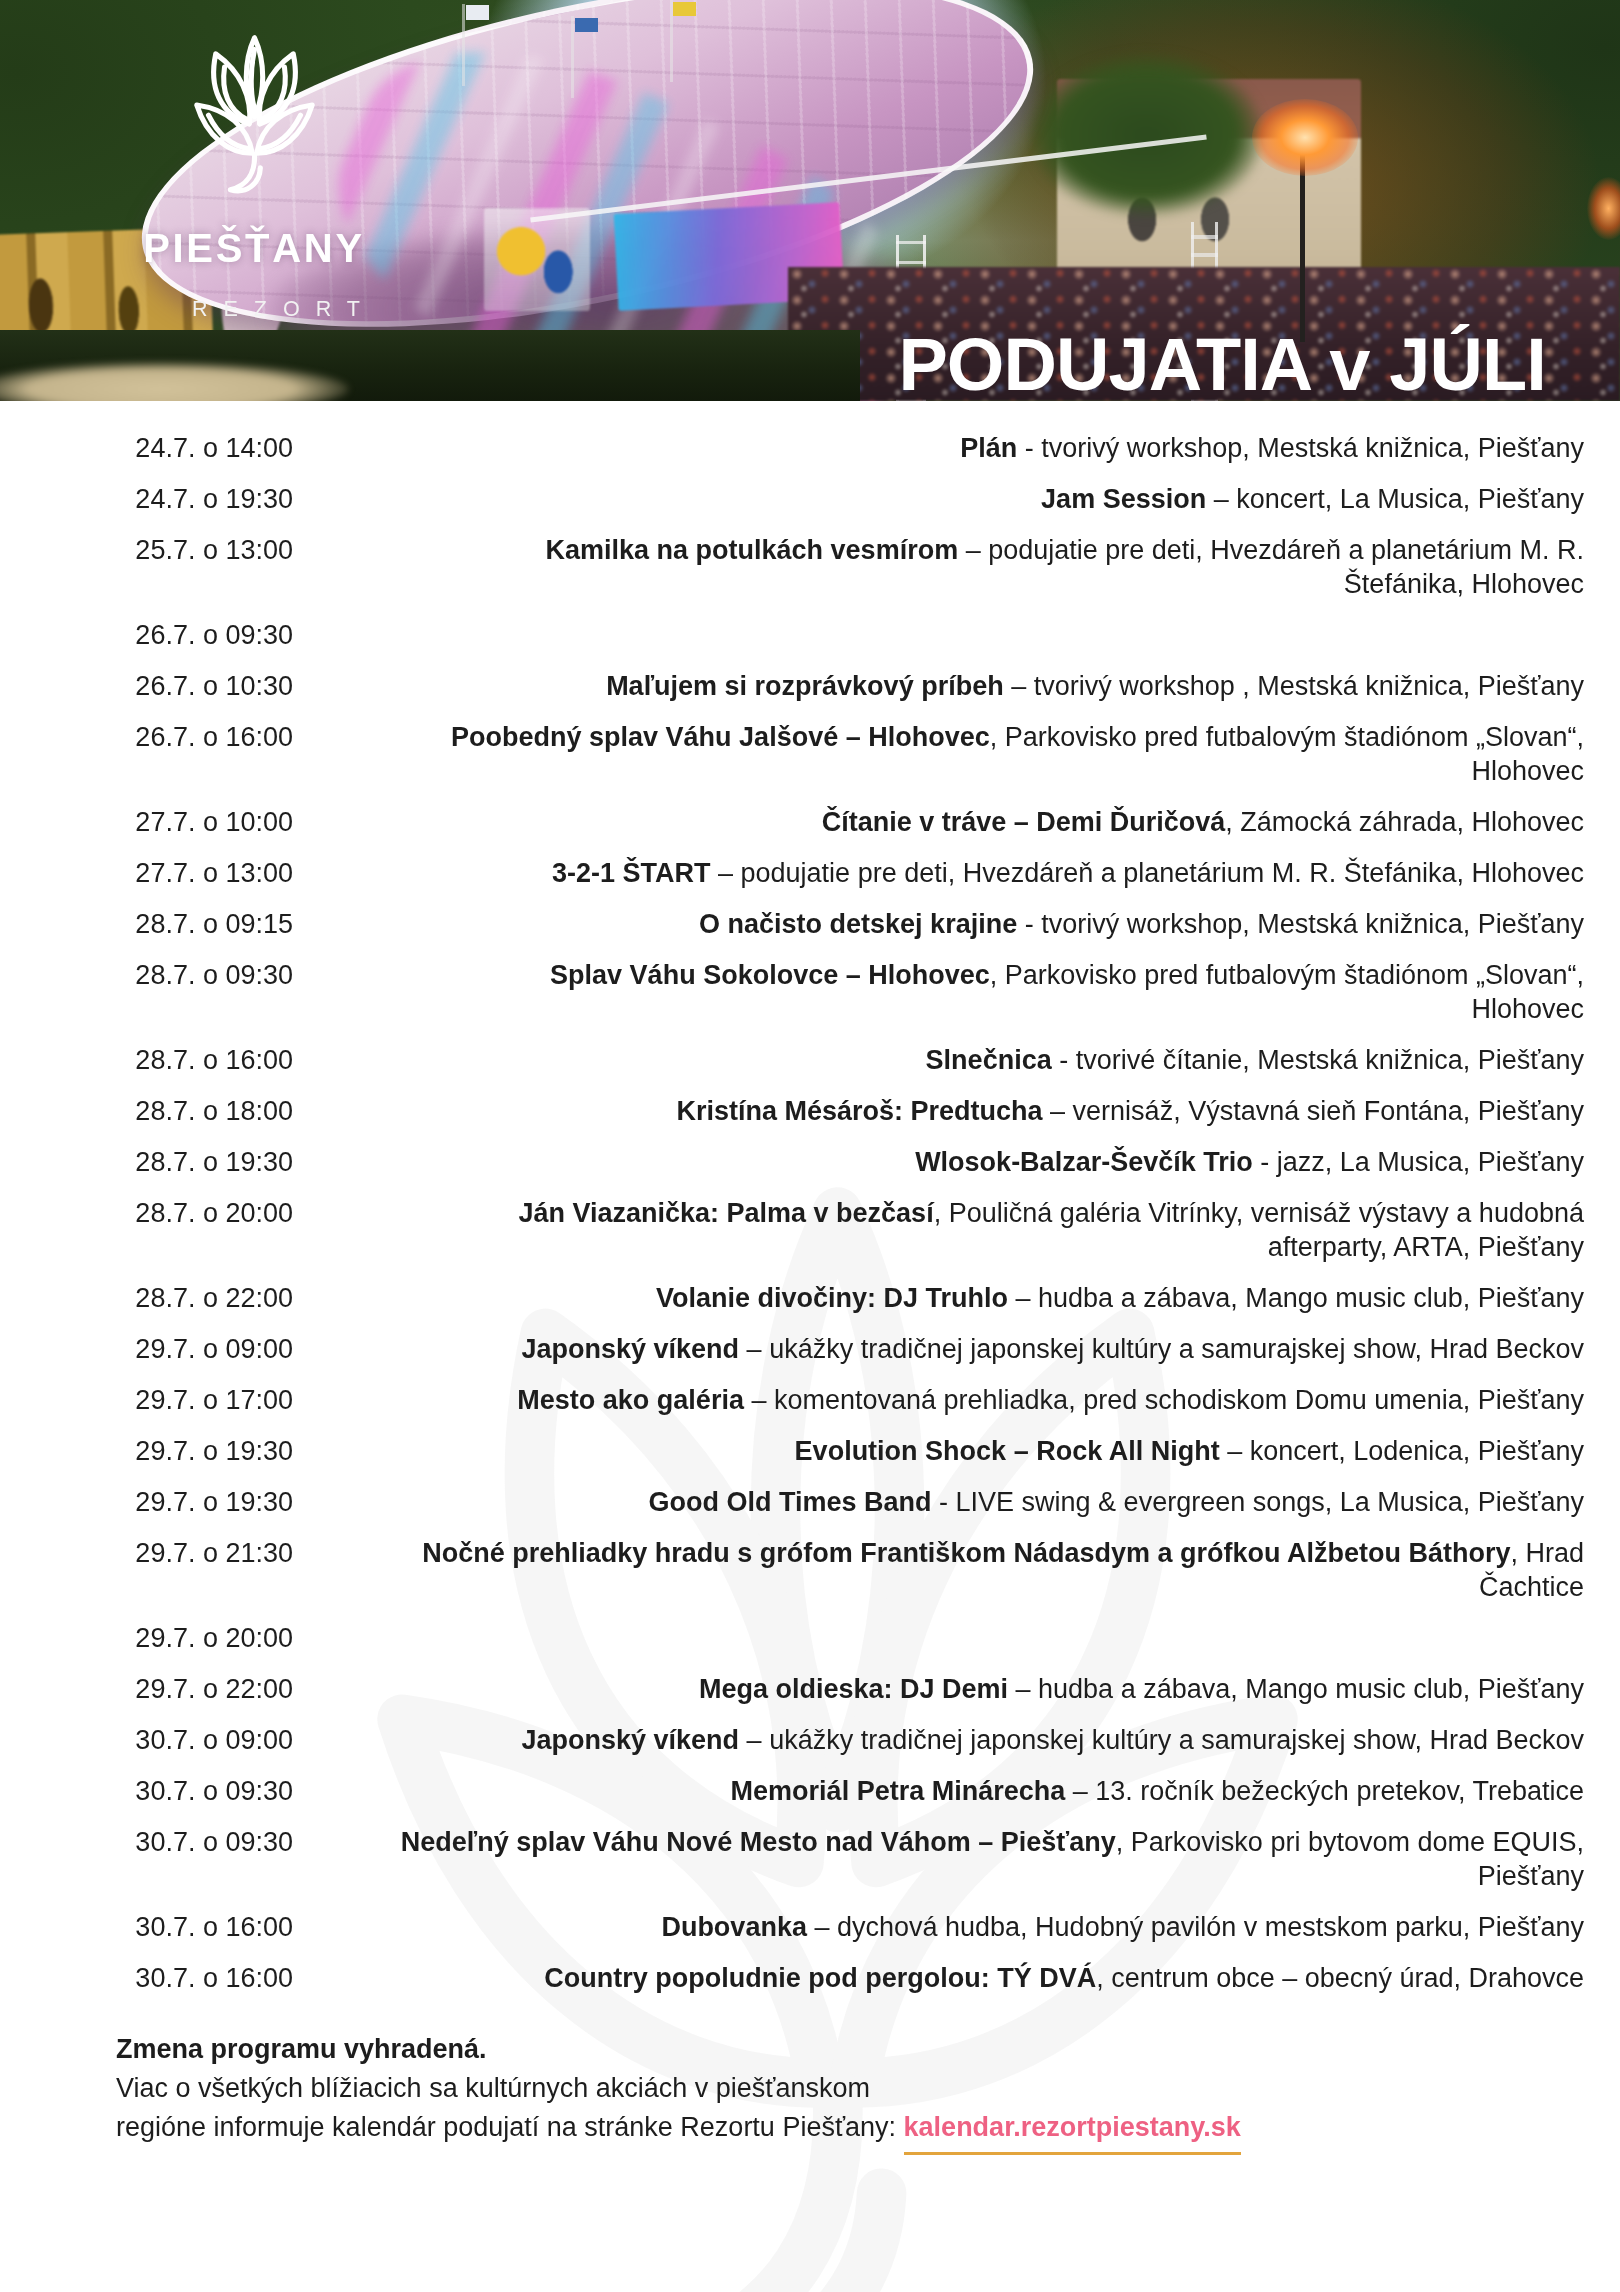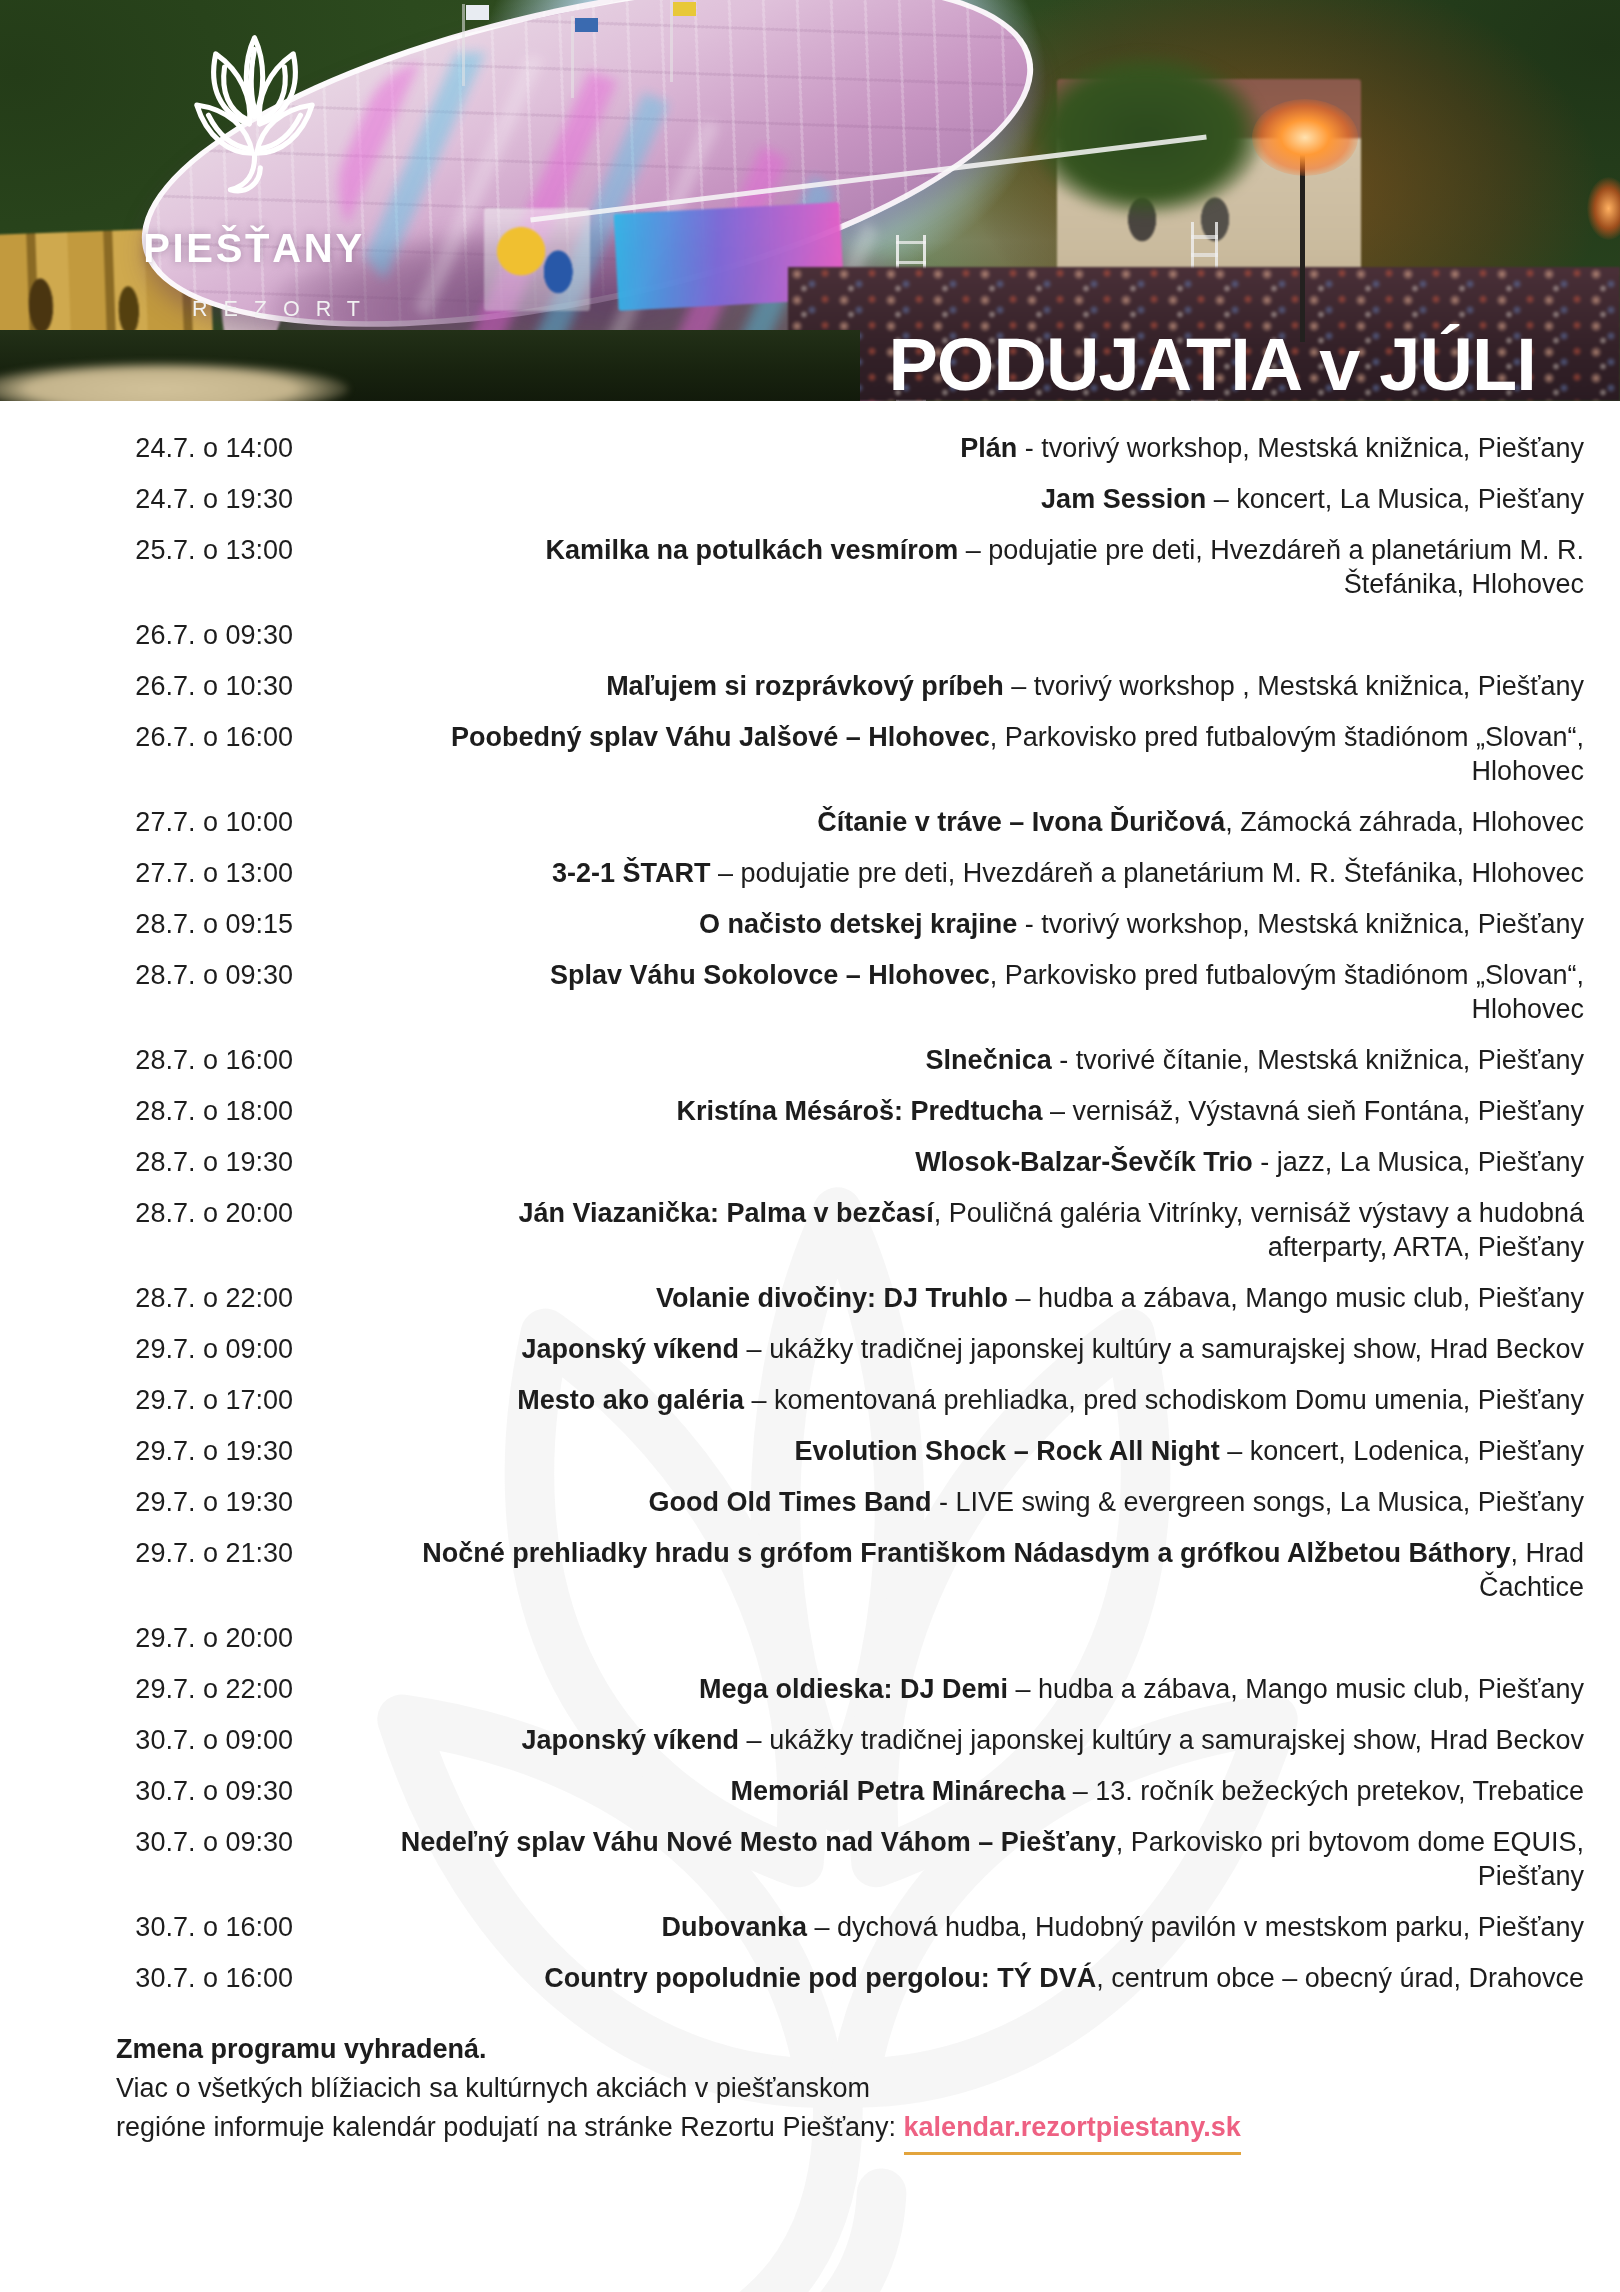--- a/index.html
+++ b/index.html
@@ -94,21 +94,21 @@
   .flagpole{width:2.7px;height:82px;background:rgba(230,230,230,.55);}
   .flagpole.p1{left:462px;top:3.6px;} .flagpole.p2{left:571px;top:16px;} .flagpole.p3{left:670px;top:0;}
   
   .logo{position:absolute;left:106px;top:29px;width:296px;text-align:center;z-index:3;}
   .logo svg{display:block;margin:0 auto;width:193px;height:190px;}
   .brand{color:#fff;font-weight:bold;font-size:40px;letter-spacing:2.7px;margin-top:7.2px;
     text-shadow:0 0 9px rgba(60,30,70,.35);}
   .brand-sub{color:#f2f2f2;font-size:21.5px;letter-spacing:16px;margin-top:26px;text-indent:16px;padding-left:44px;}
   
   .header-title{
-    position:absolute;right:84px;bottom:-6.3px;z-index:4;
+    position:absolute;right:74px;bottom:-6.3px;z-index:4;
     font-size:74px;font-weight:bold;letter-spacing:-0.9px;color:var(--title-color);
     white-space:nowrap;}
   
   .list{position:relative;z-index:1;padding:30px 36px 0 116px;font-size:27px;line-height:34px;}
   .event{display:grid;grid-template-columns:177px 1fr;margin-bottom:17px;text-align:right;}
   .event .date{white-space:nowrap;}
   .event b{font-weight:bold;}
   .event .cont{display:block;}
   
   .footer{position:relative;z-index:1;padding:18px 36px 0 116px;font-size:27px;line-height:39px;}
@@ -207,21 +207,21 @@
       <span class="desc"><b>Maľujem si rozprávkový príbeh</b><span> – tvorivý workshop , Mestská knižnica, Piešťany</span></span>
     </div>
 
     <div class="event">
       <span class="date">26.7. o 16:00</span>
       <span class="desc"><b>Poobedný splav Váhu Jalšové – Hlohovec</b><span>, Parkovisko pred futbalovým štadiónom „Slovan“,</span><span class="cont">Hlohovec</span></span>
     </div>
 
     <div class="event">
       <span class="date">27.7. o 10:00</span>
-      <span class="desc"><b>Čítanie v tráve – Ivona Ďuričová</b><span>, Zámocká záhrada, Hlohovec</span></span>
+      <span class="desc"><b>Čítanie v tráve – Demi Ďuričová</b><span>, Zámocká záhrada, Hlohovec</span></span>
     </div>
 
     <div class="event">
       <span class="date">27.7. o 13:00</span>
       <span class="desc"><b>3-2-1 ŠTART</b><span> – podujatie pre deti, Hvezdáreň a planetárium M. R. Štefánika, Hlohovec</span></span>
     </div>
 
     <div class="event">
       <span class="date">28.7. o 09:15</span>
       <span class="desc"><b>O načisto detskej krajine</b><span> - tvorivý workshop, Mestská knižnica, Piešťany</span></span>

